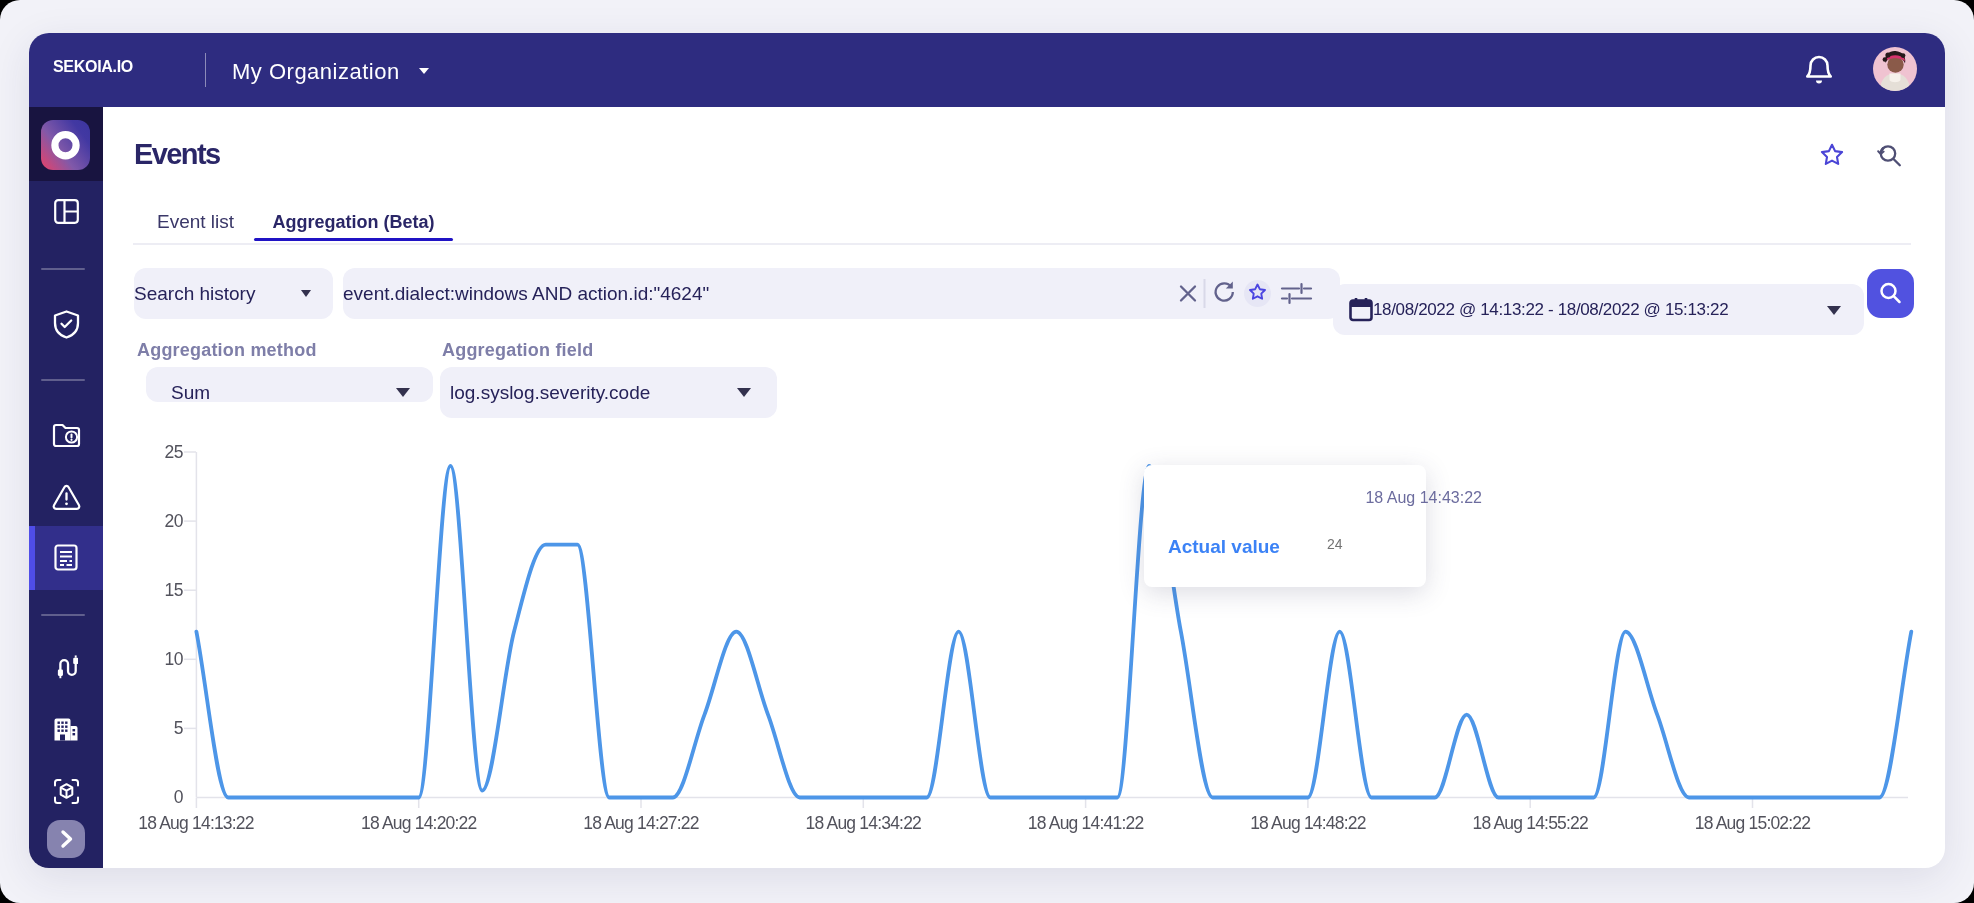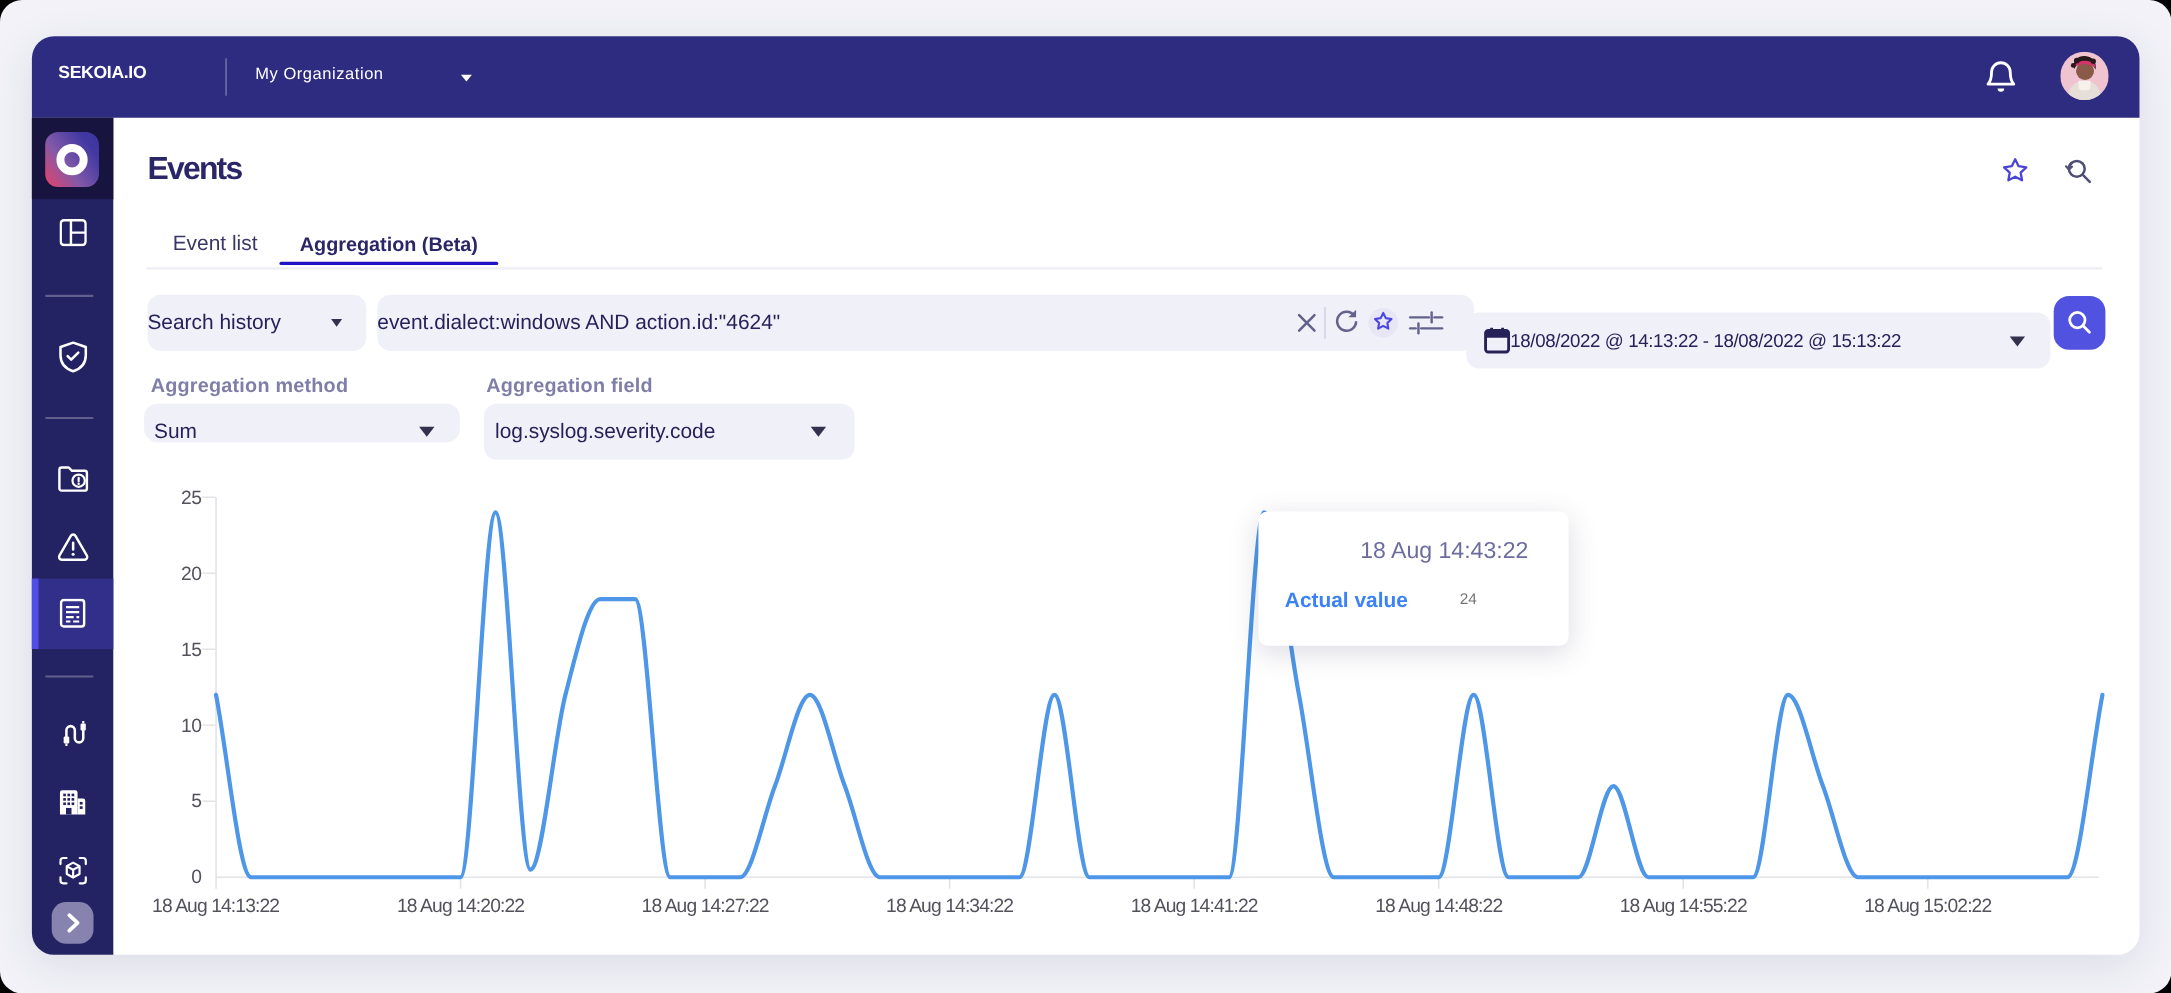--- a/index.html
+++ b/index.html
@@ -4,21 +4,21 @@
 <style>
 * { margin:0; padding:0; box-sizing:border-box; }
 html,body { width:1974px; height:903px; background:#000; overflow:hidden; }
 body { font-family:"Liberation Sans", sans-serif; }
 .page { position:absolute; left:0; top:0; width:1974px; height:903px; background:#F2F2F8; border-radius:20px; overflow:hidden; }
 .win { position:absolute; left:29px; top:33px; width:1916px; height:835px; background:#fff; border-radius:20px; box-shadow:0 10px 40px rgba(40,40,90,0.10); }
 .abs { position:absolute; }
 .topbar { left:0; top:0; width:1916px; height:74px; background:#2E2C80; border-radius:20px 20px 0 0; }
 .brand { left:24px; top:25px; color:#fff; font-size:16px; font-weight:bold; letter-spacing:-0.3px; }
 .tbdiv { left:176px; top:20px; width:1px; height:34px; background:rgba(255,255,255,0.45); }
-.orgname { left:203px; top:26px; color:#fff; font-size:15px; letter-spacing:0.5px; }
+.orgname { left:203px; top:26px; color:#fff; font-size:22px; letter-spacing:0.5px; }
 .caret-w { width:0; height:0; border-left:5.5px solid transparent; border-right:5.5px solid transparent; border-top:6.5px solid #fff; }
 .sidebar { left:0; top:74px; width:74px; height:761px; background:#232262; border-radius:0 0 0 20px; }
 .logocell { left:0; top:0; width:74px; height:74px; background:#181440; }
 .active-item { left:0; top:419px; width:74px; height:64px; background:#322F8B; }
 .accent { left:0; top:419px; width:6px; height:64px; background:#4F4DE8; }
 .sep { left:12px; width:44px; height:2px; background:rgba(255,255,255,0.28); border-radius:1px; }
 .main { position:absolute; left:74px; top:74px; width:1842px; height:761px; }
 .h1 { left:31px; top:31px; color:#2A2667; font-size:29px; font-weight:bold; letter-spacing:-1.6px; }
 .tabtxt { font-size:19px; color:#3A3768; text-align:center; }
 .tabstrip-line { left:30px; top:135.5px; width:1778px; height:2.5px; background:#EDEDF4; }
@@ -205,21 +205,21 @@
       <svg width="47" height="49" viewBox="0 0 47 49">
             <g fill="none" stroke="#fff" stroke-width="2.5" stroke-linecap="round">
               <circle cx="21.5" cy="22" r="7"></circle>
               <line x1="26.7" y1="27.2" x2="32.5" y2="33"></line>
             </g>
           </svg>
     </div>
 
     <div class="abs label" style="left:34px; top:233px;">Aggregation method</div>
     <div class="abs label" style="left:339px; top:233px;">Aggregation field</div>
-    <div class="pill" style="left:28px; top:260px; width:287px; height:35px; padding-left:9px;">Sum
+    <div class="pill" style="left:43px; top:260px; width:287px; height:35px; padding-left:25px;">Sum
       <div class="caret-d" style="left:250px; top:21px;"></div>
     </div>
     <div class="pill" style="left:337px; top:260px; width:337px; height:51px; padding-left:10px;">log.syslog.severity.code
       <div class="caret-d" style="left:297px; top:21px;"></div>
     </div>
 
     <svg class="abs" style="left:0; top:0;" width="1842" height="761" viewBox="0 0 1842 761">
       <g transform="translate(-103,-107)">
         <g stroke="#E3E3EA" stroke-width="1.5">
           <line x1="196.4" y1="452" x2="196.4" y2="797.5"></line>
@@ -254,19 +254,19 @@
           <text x="1085.6" y="829">18 Aug 14:41:22</text>
           <text x="1307.9" y="829">18 Aug 14:48:22</text>
           <text x="1530.2" y="829">18 Aug 14:55:22</text>
           <text x="1752.5" y="829">18 Aug 15:02:22</text>
         </g>
         <path d="M196.4,631.7C207.0,686.9 217.6,797.5 228.2,797.5H418.7C429.3,797.5 439.9,465.8 450.5,465.8C461.0,465.8 471.6,790.6 482.2,790.6C492.8,790.6 503.4,672.7 514.0,631.7C524.6,590.7 535.1,544.6 545.7,544.6H577.5C588.1,544.6 598.7,797.5 609.2,797.5H672.8C683.3,797.5 693.9,742.2 704.5,714.6C715.1,686.9 725.7,631.7 736.3,631.7C746.9,631.7 757.4,686.9 768.0,714.6C778.6,742.2 789.2,797.5 799.8,797.5H926.8C937.4,797.5 948.0,631.7 958.6,631.7C969.2,631.7 979.7,797.5 990.3,797.5H1117.4C1127.9,797.5 1138.5,465.8 1149.1,465.8C1159.7,465.8 1170.3,576.4 1180.9,631.7C1191.5,686.9 1202.0,797.5 1212.6,797.5H1307.9C1318.5,797.5 1329.1,631.7 1339.7,631.7C1350.2,631.7 1360.8,797.5 1371.4,797.5H1434.9C1445.5,797.5 1456.1,714.6 1466.7,714.6C1477.3,714.6 1487.9,797.5 1498.4,797.5H1593.7C1604.3,797.5 1614.9,631.7 1625.5,631.7C1636.1,631.7 1646.6,686.9 1657.2,714.6C1667.8,742.2 1678.4,797.5 1689.0,797.5H1879.5C1890.1,797.5 1900.7,686.9 1911.3,631.7" fill="none" stroke="#4D96E8" stroke-width="3.8" stroke-linejoin="round" stroke-linecap="round"></path>
       </g>
     </svg>
 
     <div class="abs tooltip">
-      <div style="position:absolute; left:0; width:338px; top:24px; text-align:center; color:#6C6C9E; font-size:21px;">18 Aug 14:43:22</div>
+      <div style="position:absolute; left:0; width:338px; top:24px; text-align:right; color:#6C6C9E; font-size:16px;">18 Aug 14:43:22</div>
       <div style="position:absolute; left:24px; top:71px; color:#3b82f6; font-size:19px; font-weight:bold;">Actual value</div>
       <div style="position:absolute; left:183px; top:71px; color:#737373; font-size:14px;">24</div>
     </div>
   </div>
 </div>
 </div>
 
 </body></html>

